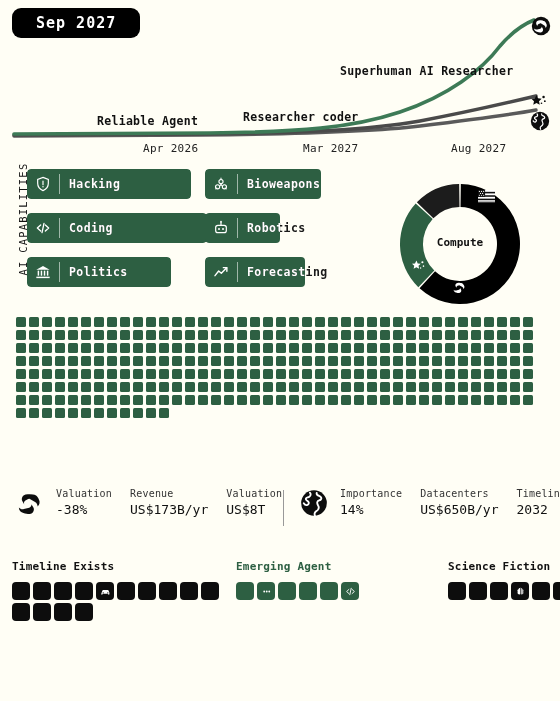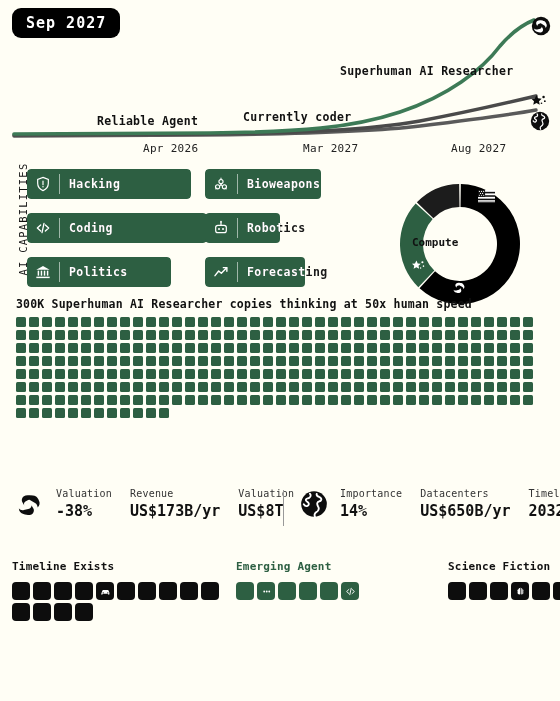--- a/index.html
+++ b/index.html
@@ -11,21 +11,21 @@
     overflow:hidden;
     position:relative;
   }
   .panel{position:relative;width:560px;}
 
   
   #date-badge{
     position:absolute;left:12px;top:8px;
     background:#000;color:#fff;
     border-radius:9px;
-    padding:6px 14px;
+    padding:6px 24px;
     font-size:15px;letter-spacing:1px;
     font-weight:bold;
     z-index:5;
   }
 
   
   #timeline{position:relative;height:165px;}
   #timeline svg{position:absolute;left:0;top:0;}
   .curve-label{
     position:absolute;font-size:11.5px;font-weight:bold;
@@ -79,22 +79,22 @@
     position:absolute;left:0;top:0;height:30px;
     display:flex;align-items:center;
     overflow:hidden;color:#ffffff;
     pointer-events:none;
   }
 
   
   #donut{position:absolute;left:396px;top:180px;width:128px;height:128px;}
   #donut svg{position:absolute;left:0;top:0;}
   #donut-center-label{
-    position:absolute;left:16px;top:56px;width:128px;
-    font-size:11px;font-weight:bold;color:#111;
+    position:absolute;left:0;top:56px;width:128px;
+    text-align:center;font-size:11px;font-weight:bold;color:#111;
   }
   .donut-icon{position:absolute;width:17px;height:17px;}
 
   
   #copies{position:relative;margin-top:2px;}
   #copies-caption{
     position:absolute;left:16px;top:0;
     font-size:11.5px;font-weight:bold;color:#111;
     white-space:nowrap;letter-spacing:.2px;
   }
@@ -105,21 +105,21 @@
     gap:3px;
   }
   .copy-cell{width:10px;height:10px;background:#2d5f42;border-radius:1.5px;}
 
   
   #stats{position:absolute;left:0;top:488px;width:560px;height:46px;}
   .stat-group{position:absolute;top:0;display:flex;align-items:center;}
   .stat-logo{width:28px;height:28px;margin-right:12px;flex:0 0 28px;}
   .stat-item{margin-right:18px;}
   .stat-label{font-size:10px;color:#333;white-space:nowrap;letter-spacing:.2px;}
-  .stat-value{font-size:15px;font-weight:bold;color:#111;white-space:nowrap;margin-top:3px;}
+  .stat-value{font-size:13px;font-weight:normal;color:#111;white-space:nowrap;margin-top:3px;}
   #stats-divider{position:absolute;left:283px;top:2px;width:1px;height:36px;background:#999;}
 
   
   #tiers{position:absolute;left:0;top:560px;width:560px;}
   .tier{position:absolute;top:0;}
   .tier-title{font-size:11px;font-weight:bold;white-space:nowrap;letter-spacing:.2px;}
   .tier-grid{display:flex;flex-wrap:wrap;gap:3px;margin-top:9px;}
   .tier-cell{
     width:18px;height:18px;border-radius:4px;
     display:flex;align-items:center;justify-content:center;
@@ -141,21 +141,21 @@
     </g>
 
     <path d="M 14,136 L 200,135 C 300,134 370,132 420,126 C 470,120 515,114 536,110" fill="none" stroke="#5a5a5a" stroke-width="3.4" stroke-linecap="round"></path>
 
     <path d="M 14,135 L 200,134 C 300,133 370,130 420,121 C 468,112 515,101 536,96" fill="none" stroke="#4a4a4a" stroke-width="3.4" stroke-linecap="round"></path>
 
     <path d="M 14,134 L 210,133 C 300,132 352,128 400,112 C 448,96 482,70 500,46 C 512,32 524,24 534,20" fill="none" stroke="#3d7a56" stroke-width="3.6" stroke-linecap="round"></path>
   </svg>
 
   <div class="curve-label" style="left:97px;top:114px;">Reliable Agent</div>
-  <div class="curve-label" style="left:243px;top:110px;">Currently coder</div>
+  <div class="curve-label" style="left:243px;top:110px;">Researcher coder</div>
   <div class="curve-label" style="left:340px;top:64px;">Superhuman AI Researcher</div>
 
   <div class="tick-label" style="left:143px;top:142px;">Apr 2026</div>
   <div class="tick-label" style="left:303px;top:142px;">Mar 2027</div>
   <div class="tick-label" style="left:451px;top:142px;">Aug 2027</div>
 
   <div class="endcap" style="left:531px;top:16px;">
     <svg viewBox="0 0 24 24">
         <circle cx="12" cy="12" r="11" fill="#0d0d0d"></circle>
       <path d="M12 5.2c2 0 3.6 1.2 4 2.9-1.1-.8-2.6-.9-3.9-.2l-3.4 2c-1 .6-1.3 1.8-.8 2.8l-1.3-2.2C5.5 8.4 6.6 6 8.9 5.5c1-.25 2.1-.3 3.1-.3z" fill="#fff"></path>
@@ -357,21 +357,20 @@
   <div class="donut-icon" style="left:55px;top:99px;">
     <svg viewBox="0 0 24 24">
       <path d="M12 5.2c2 0 3.6 1.2 4 2.9-1.1-.8-2.6-.9-3.9-.2l-3.4 2c-1 .6-1.3 1.8-.8 2.8l-1.3-2.2C5.5 8.4 6.6 6 8.9 5.5c1-.25 2.1-.3 3.1-.3z" fill="#fff"></path>
       <path d="M18.4 9.3c1 1.7.6 3.9-.9 5.1.1-1.3-.6-2.6-1.9-3.3l-3.4-2c-1-.6-2.2-.3-2.8.6l1.3-2.2c1.2-2 3.8-2.5 5.6-1.1.8.65 1.6 1.7 2.1 2.9z" fill="#fff"></path>
       <path d="M7.1 19c-2-.3-3.4-2-3.3-3.9.8 1 2.2 1.5 3.6 1.1l3.8-1c1.1-.3 1.8-1.4 1.6-2.5l1.3 2.2c1.2 2-.1 4.5-2.4 4.9-1 .2-2.9-.3-4.6-.8z" fill="#fff"></path>
     </svg>
   </div>
 </div>
 
 <div id="copies" style="height:150px;">
-  <div id="copies-caption">300K Superhuman AI Researcher copies thinking at 50x human speed</div>
   <div id="copies-grid">
       <div class="copy-cell" style="background: rgb(45, 95, 66);"></div>
       <div class="copy-cell" style="background: rgb(45, 95, 66);"></div>
       <div class="copy-cell" style="background: rgb(45, 95, 66);"></div>
       <div class="copy-cell" style="background: rgb(45, 95, 66);"></div>
       <div class="copy-cell" style="background: rgb(45, 95, 66);"></div>
       <div class="copy-cell" style="background: rgb(45, 95, 66);"></div>
       <div class="copy-cell" style="background: rgb(45, 95, 66);"></div>
       <div class="copy-cell" style="background: rgb(45, 95, 66);"></div>
       <div class="copy-cell" style="background: rgb(45, 95, 66);"></div>

